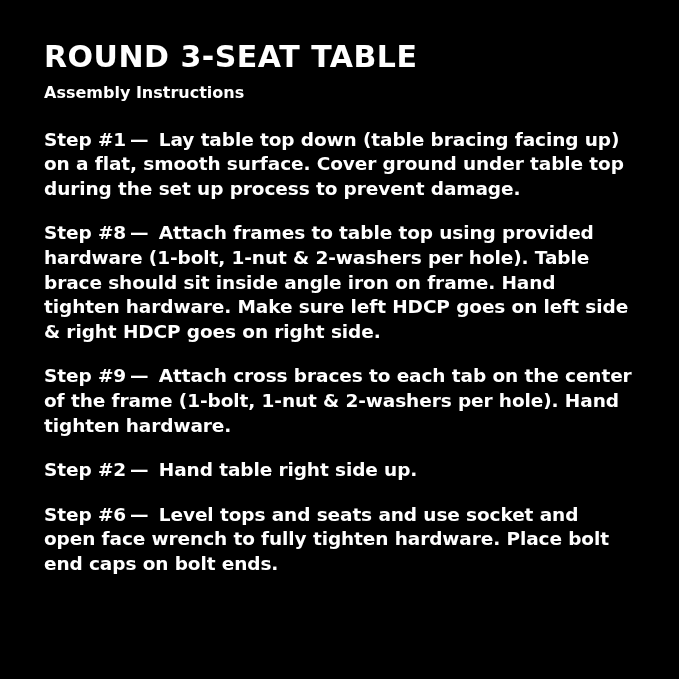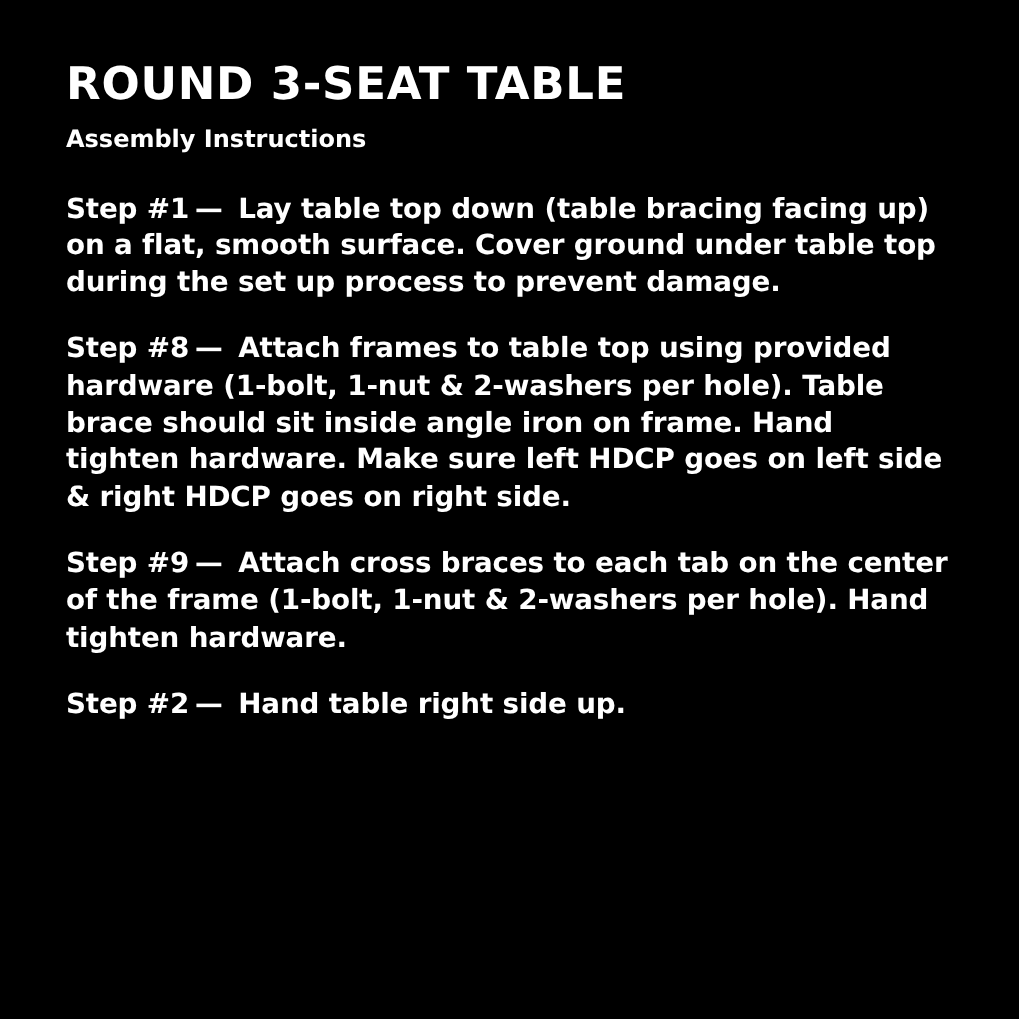--- a/index.html
+++ b/index.html
@@ -68,15 +68,16 @@
 
     <p class="step"><span class="step-label">Step #1</span><span class="dash">—</span> <span>Lay table top down (table bracing facing up) on a flat, smooth surface. Cover ground under table top during the set up process to prevent damage.</span></p>
 
     <p class="step"><span class="step-label">Step #8</span><span class="dash">—</span> <span>Attach frames to table top using provided hardware (1-bolt, 1-nut &amp; 2-washers per hole). Table brace should sit inside angle iron on frame. Hand tighten hardware. Make sure left HDCP goes on left side &amp; right HDCP goes on right side.</span></p>
 
 
     <p class="step"><span class="step-label">Step #9</span><span class="dash">—</span> <span>Attach cross braces to each tab on the center of the frame (1-bolt, 1-nut &amp; 2-washers per hole). Hand tighten hardware.</span></p>
 
     <p class="step"><span class="step-label">Step #2</span><span class="dash">—</span> <span>Hand table right side up.</span></p>
 
+    <p class="step"><span class="step-label">Step #6</span><span class="dash">—</span> <span>Level tops and seats and use socket and open face wrench to fully tighten hardware. Place bolt end caps on bolt ends.</span></p>
 
   </div>
 </div>
 
 </body></html>

